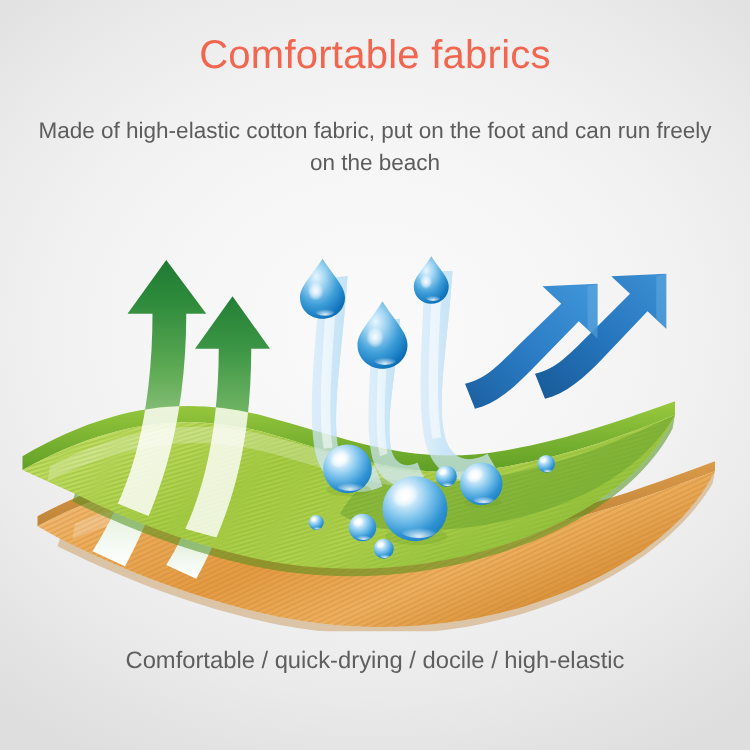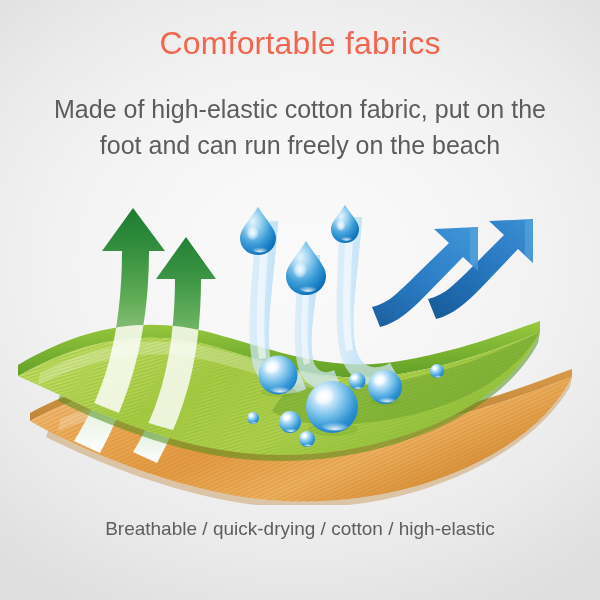--- a/index.html
+++ b/index.html
@@ -43,21 +43,21 @@
     line-height: 1.12;
     white-space: nowrap;
   }
 
   #subhead {
     position: absolute;
     top: 92px;
     left: 30px;
     width: 540px;
     text-align: center;
-    font-size: 25px;
+    font-size: 18px;
     font-weight: 400;
     color: #5c5c5c;
     line-height: 1.42;
   }
 
   #caption {
     position: absolute;
     top: 518px;
     left: 0;
     width: 600px;
@@ -515,15 +515,15 @@
 
         <g transform="translate(253,243)">
           <circle cx="0" cy="0" r="6" fill="url(#gDropSphere)"></circle>
           <ellipse cx="-1.9" cy="-2.3" rx="2.6" ry="2" fill="url(#gSpec)" transform="rotate(-28 -1.9 -2.3)"></ellipse>
           <ellipse cx="0.8" cy="4.2" rx="3.2" ry="1.4" fill="url(#gDropRim)"></ellipse>
         </g>
       </g>
     </svg>
   </div>
 
-  <div id="caption">Breathable / quick-drying / cotton / high-elastic</div>
+  <div id="caption">Comfortable / quick-drying / docile / high-elastic</div>
 
 </div>
 
 </body></html>

